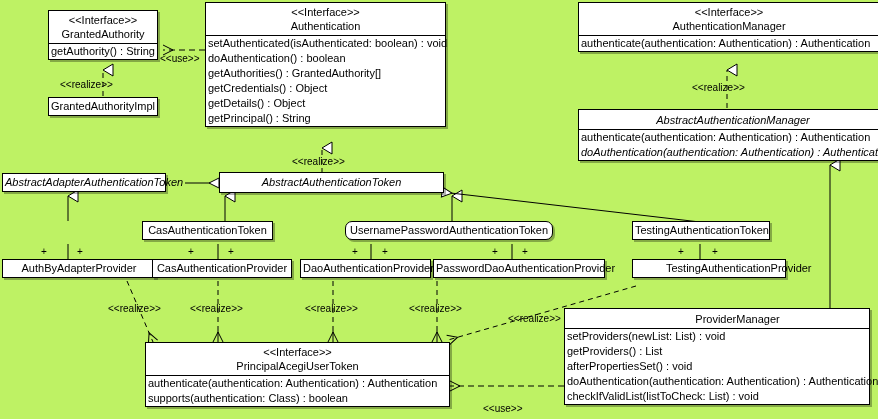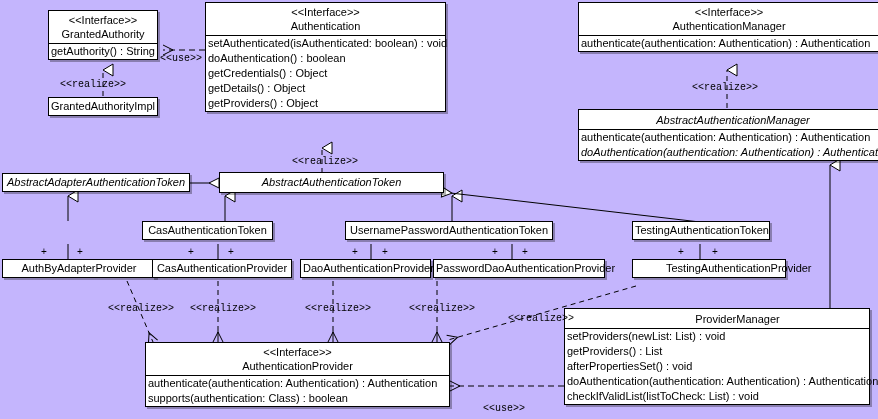--- a/index.html
+++ b/index.html
@@ -13,21 +13,21 @@
     height: 419px;
     position: relative;
     overflow: hidden;
     font-family: "Liberation Sans", sans-serif;
   }
   #canvas {
     position: absolute;
     left: 0; top: 0;
     width: 878px;
     height: 419px;
-    background: #c4b5fd;
+    background: #bef264;
   }
   svg.edges {
     position: absolute;
     left: 0; top: 0;
     width: 878px;
     height: 419px;
     pointer-events: none;
     z-index: 1;
   }
   .uml-box {
@@ -86,21 +86,20 @@
   }
   .simple-name.italic { font-style: italic; }
   .edge-label {
     position: absolute;
     font-size: 10px;
     line-height: 11px;
     color: #000;
     background: transparent;
     white-space: nowrap;
     z-index: 3;
-    font-family: Liberation Mono, monospace;
   }
   .plus-mark {
     position: absolute;
     font-size: 10px;
     line-height: 10px;
     color: #000;
     z-index: 3;
   }
 </style>
 </head>
@@ -239,23 +238,24 @@
 
   <div class="uml-box" style="left:205px; top:2px; width:241px;">
     <div class="uml-header">
       <span class="stereo">&lt;&lt;Interface&gt;&gt;</span>
       <span class="cname">Authentication</span>
     </div>
     <div class="uml-sep"></div>
     <div class="uml-members">
       <div class="member">setAuthenticated(isAuthenticated: boolean) : void</div>
       <div class="member">doAuthentication() : boolean</div>
+      <div class="member">getAuthorities() : GrantedAuthority[]</div>
       <div class="member">getCredentials() : Object</div>
       <div class="member">getDetails() : Object</div>
-      <div class="member">getProviders() : Object</div>
+      <div class="member">getPrincipal() : String</div>
     </div>
   </div>
 
   <div class="uml-box" style="left:578px; top:2px; width:302px;">
     <div class="uml-header">
       <span class="stereo">&lt;&lt;Interface&gt;&gt;</span>
       <span class="cname">AuthenticationManager</span>
     </div>
     <div class="uml-sep"></div>
     <div class="uml-members">
@@ -267,34 +267,34 @@
     <div class="uml-header" style="padding:3px 3px 2px;">
       <span class="cname italic">AbstractAuthenticationManager</span>
     </div>
     <div class="uml-sep"></div>
     <div class="uml-members">
       <div class="member">authenticate(authentication: Authentication) : Authentication</div>
       <div class="member italic">doAuthentication(authentication: Authentication) : Authentication</div>
     </div>
   </div>
 
-  <div class="uml-box" style="left:2px; top:173px; width:188px;">
+  <div class="uml-box" style="left:2px; top:173px; width:164px;">
     <div class="simple-name italic">AbstractAdapterAuthenticationToken</div>
   </div>
 
   <div class="uml-box" style="left:219px; top:172px; width:225px;">
     <div class="simple-name italic" style="line-height:17px;">AbstractAuthenticationToken</div>
   </div>
 
 
   <div class="uml-box" style="left:142px; top:221px; width:131px;">
     <div class="simple-name">CasAuthenticationToken</div>
   </div>
 
-  <div class="uml-box" style="left:345px; top:221px; width:208px;">
+  <div class="uml-box" style="left:345px; top:221px; width:208px;border-radius:7px;">
     <div class="simple-name">UsernamePasswordAuthenticationToken</div>
   </div>
 
   <div class="uml-box" style="left:632px; top:221px; width:138px;">
     <div class="simple-name">TestingAuthenticationToken</div>
   </div>
 
   <div class="uml-box" style="left:2px; top:259px; width:154px;">
     <div class="simple-name">AuthByAdapterProvider</div>
   </div>
@@ -311,21 +311,21 @@
     <div class="simple-name">PasswordDaoAuthenticationProvider</div>
   </div>
 
   <div class="uml-box" style="left:632px; top:259px; width:154px;padding-left:31px;">
     <div class="simple-name">TestingAuthenticationProvider</div>
   </div>
 
   <div class="uml-box" style="left:145px; top:342px; width:305px;">
     <div class="uml-header">
       <span class="stereo">&lt;&lt;Interface&gt;&gt;</span>
-      <span class="cname">AuthenticationProvider</span>
+      <span class="cname">PrincipalAcegiUserToken</span>
     </div>
     <div class="uml-sep"></div>
     <div class="uml-members">
       <div class="member">authenticate(authentication: Authentication) : Authentication</div>
       <div class="member">supports(authentication: Class) : boolean</div>
     </div>
   </div>
 
   <div class="uml-box" style="left:564px; top:308px; width:306px;">
     <div class="uml-header" style="padding:3px 3px 2px;margin-left:41px;">

